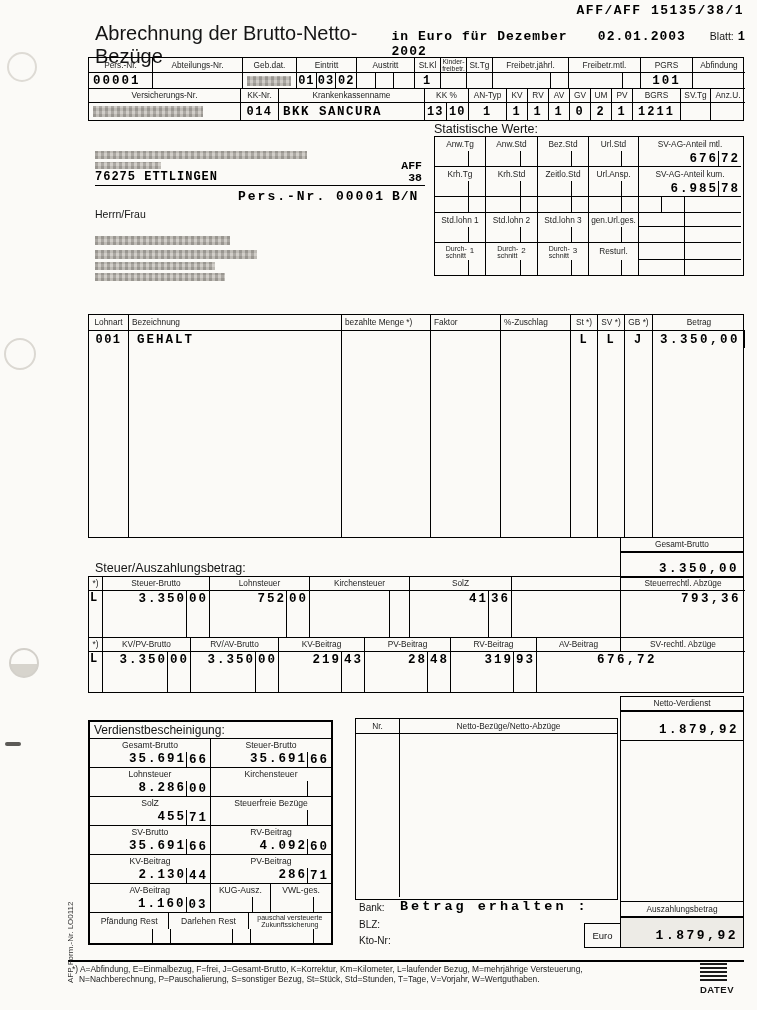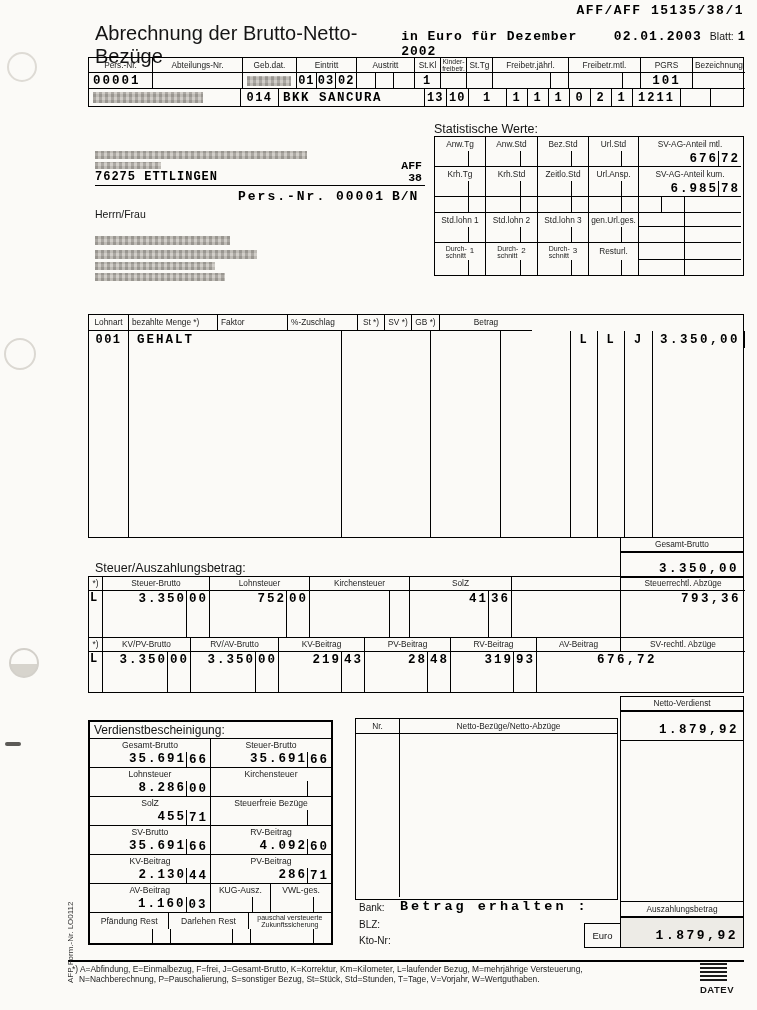--- a/index.html
+++ b/index.html
@@ -38,38 +38,38 @@
   <div class="hole" style="left:4px;top:338px;width:32px;height:32px;border-color:#dbd8d2"></div>
   <div class="hole" style="left:9px;top:648px;width:30px;height:30px;border-color:#d3d0ca;background:linear-gradient(180deg,transparent 55%,#d7d4cd 55%)"></div>
   <div class="abs" style="left:5px;top:742px;width:16px;height:4px;background:#5c5a57;border-radius:2px"></div>
 
   <div class="abs mono" style="top:3px;right:13px;font-size:13px;letter-spacing:1.5px">AFF/AFF  15135/38/1</div>
 
   <div class="abs" style="left:95px;top:22px;width:650px;display:flex;align-items:baseline">
     <span class="sans" style="font-weight:400;font-size:20px">Abrechnung der Brutto-Netto-Bezüge</span>
     <span class="mono" style="font-size:13px;letter-spacing:1px;margin-left:26px">in Euro für Dezember 2002</span>
     <span class="mono" style="font-size:13px;letter-spacing:1px;margin-left:26px">02.01.2003</span>
-    <span class="sans" style="font-size:10.5px;margin-left:8px">Blatt:</span>
+    <span class="sans" style="font-size:10.5px;margin-left:24px">Blatt:</span>
     <span class="mono" style="font-size:12px;margin-left:4px">1</span>
   </div>
 
   <div class="t" style="left:88px;top:57px;width:656px">
     <div class="r bb" style="height:15px">
       <div class="c hd" style="width:64px">Pers.-Nr.</div>
       <div class="c hd" style="width:90px">Abteilungs-Nr.</div>
       <div class="c hd" style="width:54px">Geb.dat.</div>
       <div class="c hd" style="width:60px">Eintritt</div>
       <div class="c hd" style="width:58px">Austritt</div>
       <div class="c hd" style="width:26px">St.Kl</div>
       <div class="c hd" style="width:26px;font-size:6.8px;line-height:7px">Kinder- freibetr.</div>
       <div class="c hd" style="width:26px">St.Tg</div>
       <div class="c hd" style="width:76px">Freibetr.jährl.</div>
       <div class="c hd" style="width:72px">Freibetr.mtl.</div>
       <div class="c hd" style="width:52px">PGRS</div>
-      <div class="c hd last" style="width:52px">Bezeichnung</div>
+      <div class="c hd last" style="width:52px">Abfindung</div>
     </div>
     <div class="r bb" style="height:16px">
       <div class="c vv" style="width:64px;padding-left:4px">00001</div>
       <div class="c" style="width:90px"></div>
       <div class="c" style="width:54px">
           <span class="redact" style="width:44px;height:10px;margin-left:4px"></span>
         </div>
       <div class="c" style="width:60px">
         <span class="sub vv" style="width:20px;font-size:12px;letter-spacing:1px">01</span>
         <span class="sub vv" style="width:20px;font-size:12px;letter-spacing:1px">03</span>
@@ -84,20 +84,36 @@
       <div class="c" style="width:26px"></div>
       <div class="c" style="width:26px"></div>
       <div class="c vr" style="width:76px">
           <span class="dec" style="min-width:18px"></span>
         </div>
       <div class="c vr" style="width:72px">
           <span class="dec" style="min-width:18px"></span>
         </div>
       <div class="c vv vc2" style="width:52px;letter-spacing:2px">101</div>
       <div class="c last" style="width:52px"></div>
+    </div>
+    <div class="r bb" style="height:14px">
+      <div class="c hd" style="width:152px">Versicherungs-Nr.</div>
+      <div class="c hd" style="width:38px">KK-Nr.</div>
+      <div class="c hd" style="width:146px">Krankenkassenname</div>
+      <div class="c hd" style="width:44px">KK %</div>
+      <div class="c hd" style="width:38px">AN-Typ</div>
+      <div class="c hd" style="width:21px">KV</div>
+      <div class="c hd" style="width:21px">RV</div>
+      <div class="c hd" style="width:21px">AV</div>
+      <div class="c hd" style="width:21px">GV</div>
+      <div class="c hd" style="width:21px">UM</div>
+      <div class="c hd" style="width:21px">PV</div>
+      <div class="c hd" style="width:48px">BGRS</div>
+      <div class="c hd" style="width:30px">SV.Tg</div>
+      <div class="c hd last" style="width:34px">Anz.U.</div>
     </div>
     <div class="r" style="height:17px">
       <div class="c" style="width:152px">
           <span class="redact" style="width:110px;height:11px;margin-left:4px"></span>
         </div>
       <div class="c vv vc2" style="width:38px;letter-spacing:1.5px;font-size:12px">014</div>
       <div class="c vv" style="width:146px;padding-left:4px;letter-spacing:1.5px">BKK SANCURA</div>
       <div class="c" style="width:44px">
         <span class="sub vv" style="width:22px;font-size:12px;letter-spacing:1px">13</span>
         <span class="sub vv last" style="width:22px;font-size:12px;letter-spacing:1px">10</span>
@@ -260,20 +276,21 @@
           <span class="dec" style="min-width:17px"></span>
         </div>
       <div class="c" style="width:46px"></div>
       <div class="c last" style="width:56px"></div>
     </div>
   </div>
 
   <div class="t" style="left:88px;top:314px;width:656px">
     <div class="r bb" style="height:16px">
       <div class="c hd" style="width:40px">Lohnart</div>
+      <div class="c hd" style="width:213px;justify-content:flex-start;padding-left:3px">Bezeichnung</div>
       <div class="c hd" style="width:89px;justify-content:flex-start;padding-left:3px">bezahlte Menge *)</div>
       <div class="c hd" style="width:70px;justify-content:flex-start;padding-left:3px">Faktor</div>
       <div class="c hd" style="width:70px;justify-content:flex-start;padding-left:3px">%-Zuschlag</div>
       <div class="c hd" style="width:27px">St *)</div>
       <div class="c hd" style="width:27px">SV *)</div>
       <div class="c hd" style="width:28px">GB *)</div>
       <div class="c hd last" style="width:92px">Betrag</div>
     </div>
     <div class="r" style="height:17px">
       <div class="c vv vc2" style="width:40px;letter-spacing:1.5px;font-size:12px">001</div>

